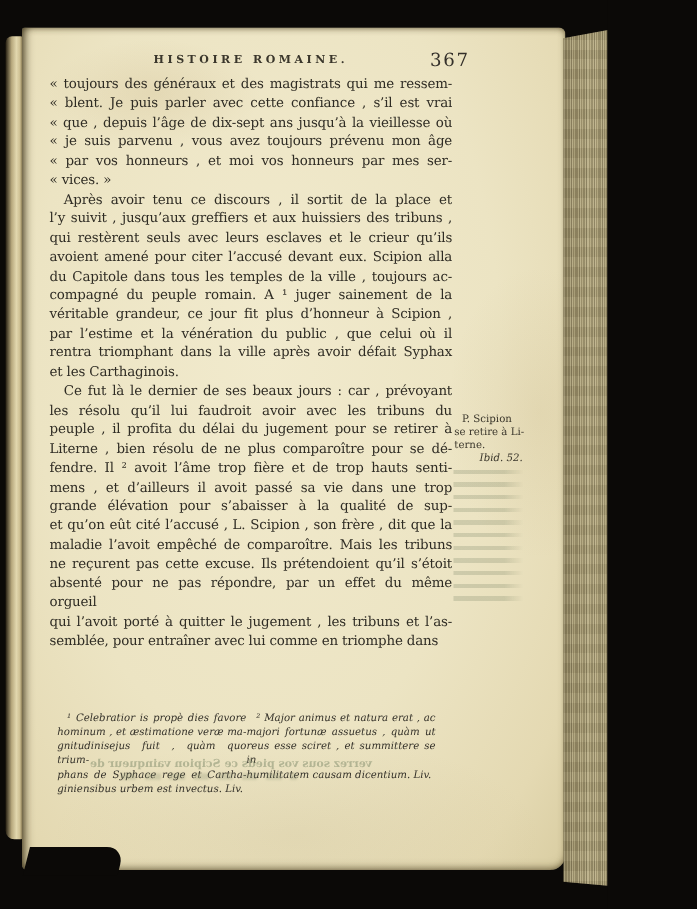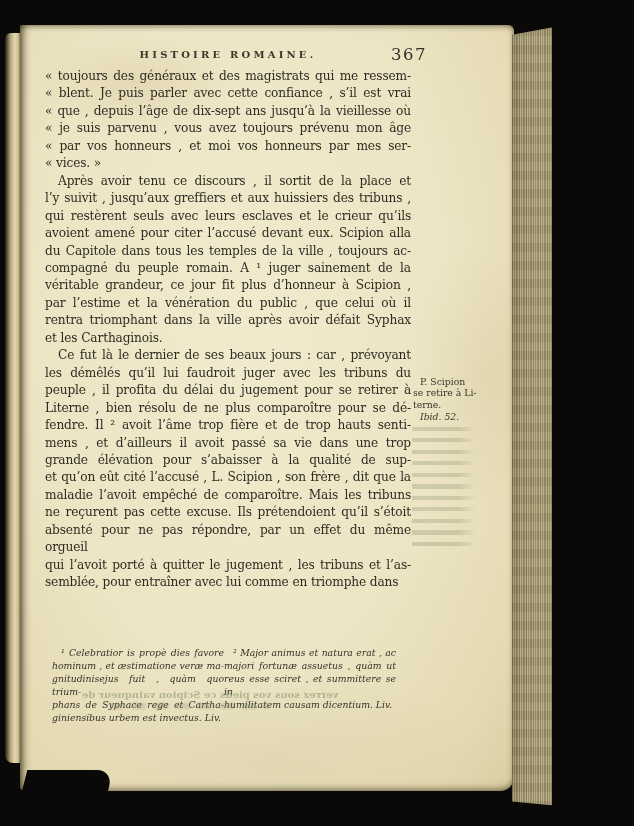--- a/index.html
+++ b/index.html
@@ -35,21 +35,21 @@
   .text-block{position:absolute;left:25px;top:43px;width:366px;
     font-size:12.2px;line-height:17.45px;letter-spacing:-.15px;color:#2f2c24;}
   .text-block .line{text-align:justify;text-align-last:justify;}
   .text-block .line.last{text-align-last:left;}
   .paragraph.normal .line.first{text-indent:13px;}
 
   
   .margin-note{position:absolute;left:393px;top:351px;width:88px;
     font-size:9.3px;line-height:11.3px;color:#3a362b;}
   .margin-note .line.first{text-indent:7px;}
-  .margin-ref{display:block;font-style:italic;text-indent:7px;margin-top:1px;}
+  .margin-ref{display:block;font-style:italic;text-indent:7px;margin-top:1px;margin-left:16px;}
 
   
   .footnotes{position:absolute;left:32px;top:622px;width:366px;display:flex;
     font-size:9.3px;line-height:12.9px;font-style:italic;color:#35322a;}
   .footnote-col{width:172px;}
   .footnote-col .line{text-align:justify;text-align-last:justify;}
   .footnote-col .line.last{text-align-last:left;}
   .footnote-col .line.first{text-indent:9px;}
 
   
@@ -118,21 +118,21 @@
           <div class="line">avoient amené pour citer l’accusé devant eux. Scipion alla</div>
           <div class="line">du Capitole dans tous les temples de la ville , toujours ac-</div>
           <div class="line">compagné du peuple romain. A ¹ juger sainement de la</div>
           <div class="line">véritable grandeur, ce jour fit plus d’honneur à Scipion ,</div>
           <div class="line">par l’estime et la vénération du public , que celui où il</div>
           <div class="line">rentra triomphant dans la ville après avoir défait Syphax</div>
           <div class="line last">et les Carthaginois.</div>
         </div>
         <div class="paragraph normal">
           <div class="line first">Ce fut là le dernier de ses beaux jours : car , prévoyant</div>
-          <div class="line">les démêlés qu’il lui faudroit juger avec les tribuns du</div>
+          <div class="line">les résolu qu’il lui faudroit avoir avec les tribuns du</div>
           <div class="line">peuple , il profita du délai du jugement pour se retirer à</div>
           <div class="line">Literne , bien résolu de ne plus comparoître pour se dé-</div>
           <div class="line">fendre. Il ² avoit l’âme trop fière et de trop hauts senti-</div>
           <div class="line">mens , et d’ailleurs il avoit passé sa vie dans une trop</div>
           <div class="line">grande élévation pour s’abaisser à la qualité de sup-</div>
         </div>
         <div class="paragraph normal">
           <div class="line">et qu’on eût cité l’accusé , L. Scipion , son frère , dit que la</div>
           <div class="line">maladie l’avoit empêché de comparoître. Mais les tribuns</div>
           <div class="line">ne reçurent pas cette excuse. Ils prétendoient qu’il s’étoit</div>

